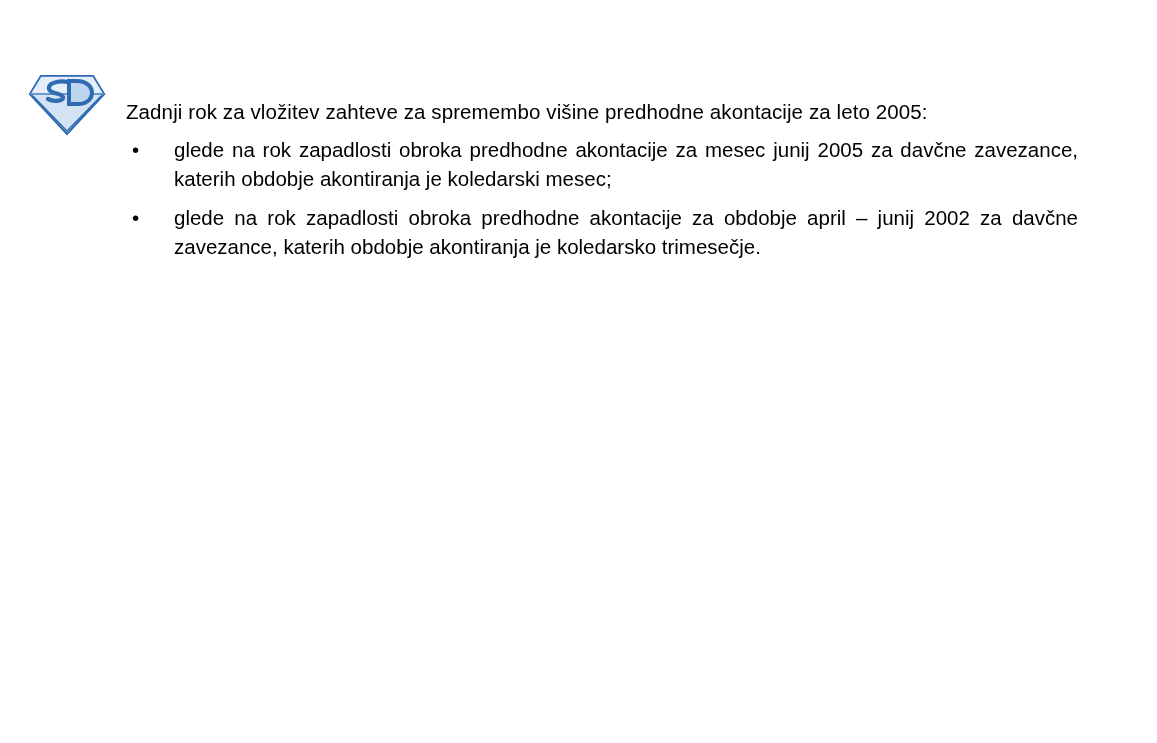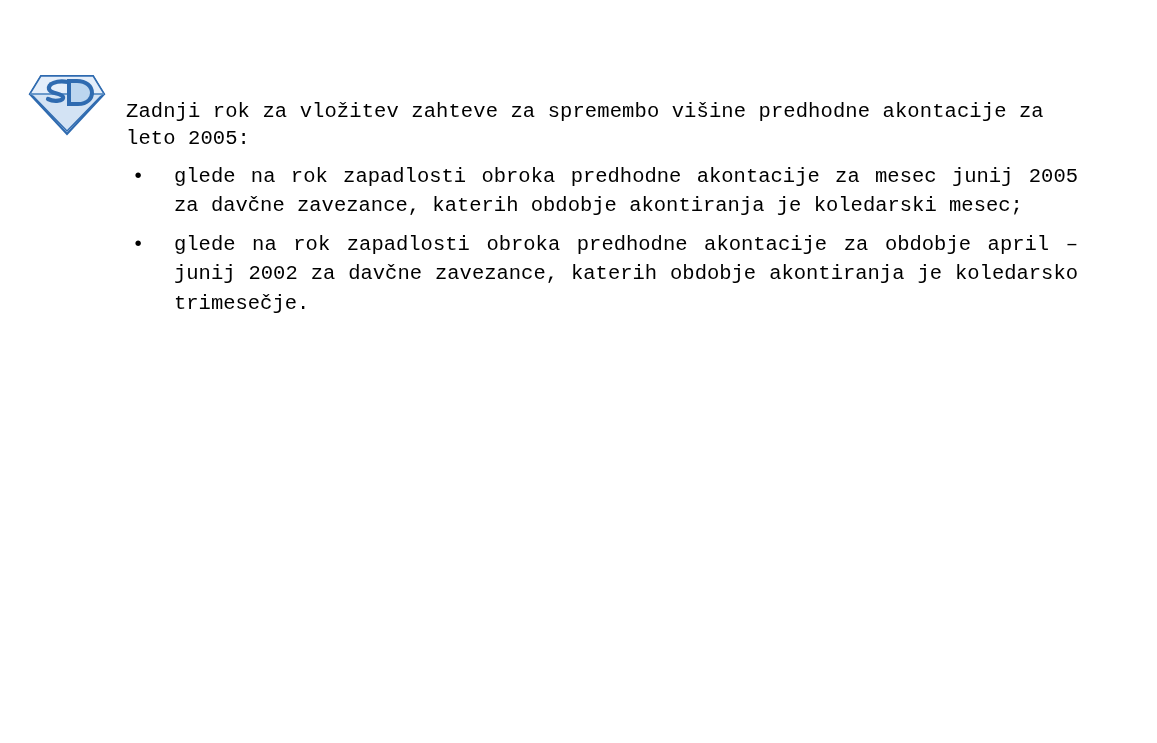--- a/index.html
+++ b/index.html
@@ -12,21 +12,20 @@
     height: 743px;
     font-family: "Liberation Sans", sans-serif;
     color: #000000;
     overflow: hidden;
   }
   .slide {
     position: relative;
     width: 1157px;
     height: 743px;
     background: #ffffff;
-    font-family: Liberation Mono, monospace;
   }
   .logo {
     position: absolute;
     left: 28px;
     top: 68px;
     width: 78px;
     height: 72px;
   }
   .content {
     position: absolute;

